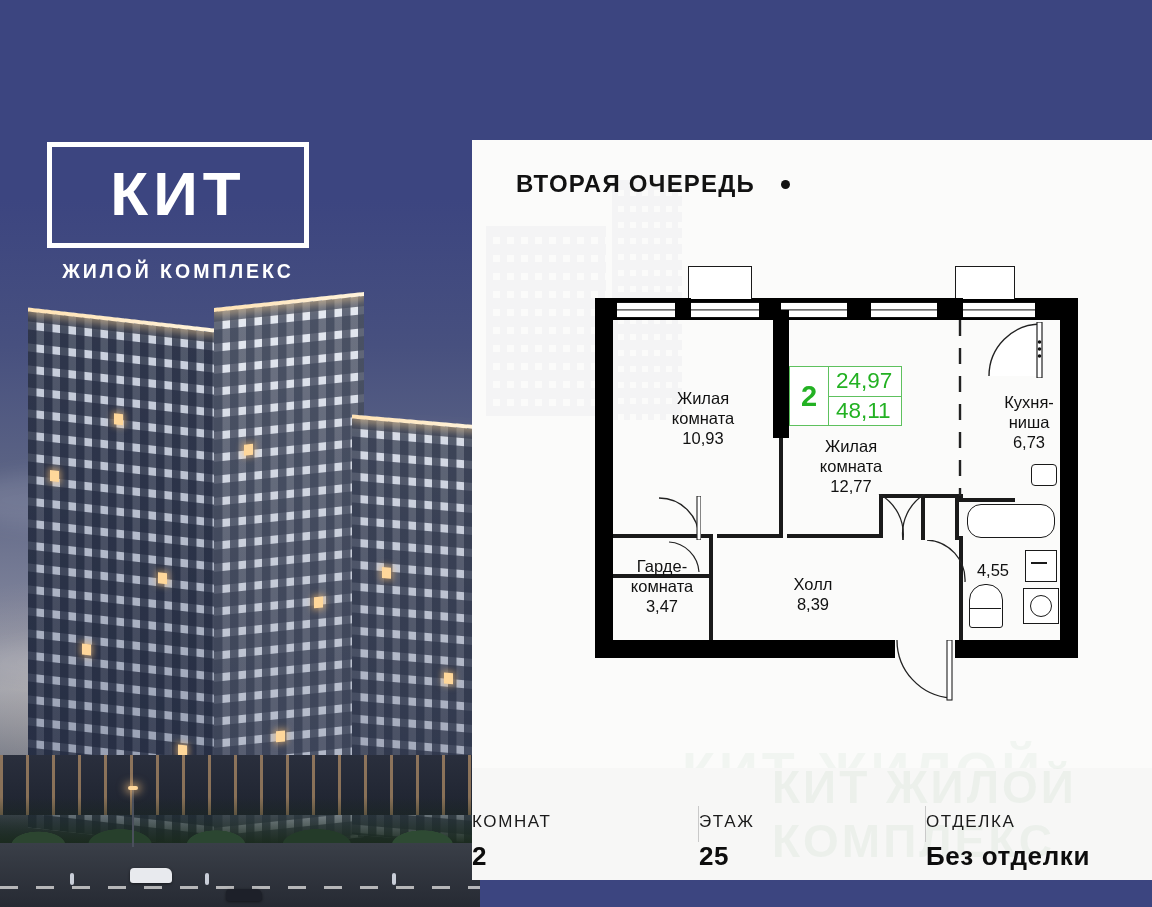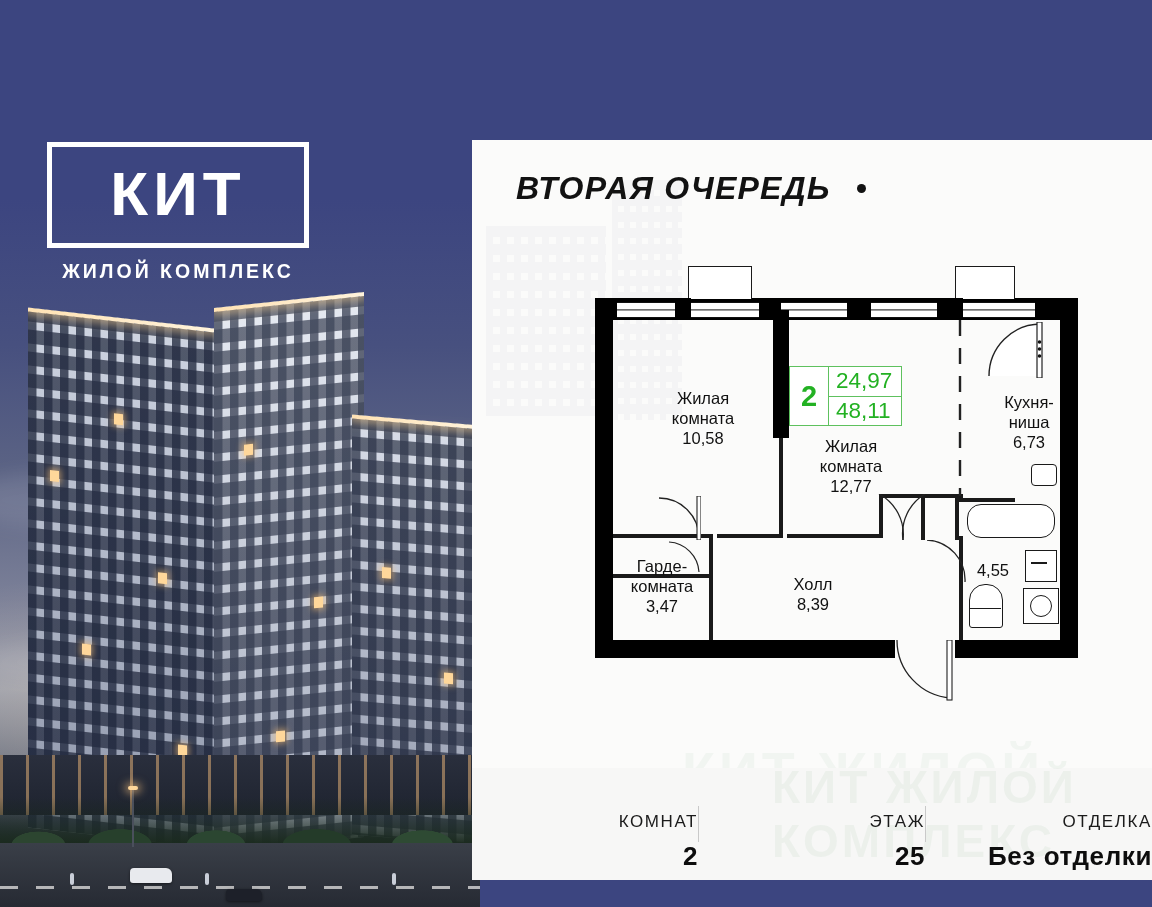--- a/index.html
+++ b/index.html
@@ -56,21 +56,21 @@
   
   .logo{position:absolute;left:47px;top:142px;width:262px;}
   .logo-box{border:5px solid #ffffff;padding:16px 0 18px;text-align:center;}
   .logo-title{color:#fff;font-weight:bold;font-size:62px;letter-spacing:5px;line-height:1;}
   .logo-sub{margin-top:12px;text-align:center;color:#fff;font-weight:bold;font-size:19.5px;letter-spacing:3.0px;}
 
   
   .panel{position:absolute;left:472px;top:140px;width:680px;height:628px;background:#fbfbfa;}
   .panel-head{position:absolute;left:0;top:0;width:680px;height:96px;}
   .head-row{position:absolute;left:44px;top:30px;display:flex;align-items:center;gap:26px;}
-  .head-main{font-size:32px;font-weight:bold;letter-spacing:1.2px;color:#121212;font-style:italic;}
+  .head-main{font-size:24px;font-weight:bold;letter-spacing:1.2px;color:#121212;}
   .head-dot{width:9px;height:9px;border-radius:50%;background:#121212;}
   .head-sub{font-size:26.5px;letter-spacing:1.2px;color:#121212;border-bottom:2px solid #b9b9b9;padding-bottom:4px;}
 
   .watermark{position:absolute;left:0;top:0;width:680px;height:628px;overflow:hidden;opacity:.045;pointer-events:none;}
   .wm-text{position:absolute;left:210px;top:600px;font-size:54px;font-weight:bold;color:#2f7d3f;letter-spacing:4px;}
   .wm-b1{position:absolute;left:14px;top:86px;width:120px;height:190px;
      background-image:linear-gradient(to right,#6d7a95 0 50%,rgba(0,0,0,0) 50%),linear-gradient(to bottom,#6d7a95 0 60%,rgba(0,0,0,0) 60%);
      background-size:14px 18px,14px 18px;}
   .wm-b2{position:absolute;left:140px;top:40px;width:70px;height:240px;
      background-image:linear-gradient(to right,#6d7a95 0 50%,rgba(0,0,0,0) 50%),linear-gradient(to bottom,#6d7a95 0 60%,rgba(0,0,0,0) 60%);
@@ -93,21 +93,21 @@
   
   .win{position:absolute;background:#fff;border-top:1.2px solid #111;border-bottom:1.2px solid #111;}
   .win:before{content:"";position:absolute;left:0;right:0;top:50%;height:1.2px;background:#111;transform:translateY(-50%);}
 
   
   .fx{position:absolute;border:1.3px solid #1a1a1a;background:#fff;}
 
   
   .footer{position:absolute;left:472px;top:768px;width:680px;height:112px;background:#f7f7f6;}
   .footer-inner{position:absolute;inset:0;display:flex;align-items:center;}
-  .fcell{flex:1;text-align:right;margin-top:35px;}
+  .fcell{flex:1;text-align:left;margin-top:35px;}
   .fcell .lab{font-size:17px;letter-spacing:1.6px;color:#1b1b1b;margin-bottom:9px;}
   .fcell .val{font-size:26px;font-weight:bold;letter-spacing:.6px;color:#0d0d0d;}
   .fsep{width:1px;height:36px;background:#c9c9c9;}
   .fwm{position:absolute;left:300px;top:-8px;font-size:46px;font-weight:bold;color:#2f7d3f;opacity:.05;letter-spacing:3px;}
 </style>
 </head>
 <body>
 
 <div class="page">
 
@@ -260,21 +260,21 @@
       <div class="fx" style="left:430px;top:262px;width:30px;height:30px;"></div>
       <div class="thin" style="left:436px;top:274px;width:16px;height:2px;"></div>
       <div class="fx" style="left:428px;top:300px;width:34px;height:34px;"></div>
       <div class="fx" style="left:435px;top:307px;width:20px;height:20px;border-radius:50%;"></div>
       <div class="fx" style="left:374px;top:296px;width:32px;height:42px;border-radius:16px 16px 3px 3px;"></div>
       <div class="thin" style="left:374px;top:320px;width:32px;height:1.4px;"></div>
 
       <div class="room-lbl" style="left:52px;top:100px;width:112px;">
         <span>Жилая</span><br>
         <span>комната</span>
-        <span class="num">10,58</span>
+        <span class="num">10,93</span>
       </div>
 
       <div class="room-lbl" style="left:200px;top:148px;width:112px;">
         <span>Жилая</span><br>
         <span>комната</span>
         <span class="num">12,77</span>
       </div>
 
       <div class="room-lbl" style="left:388px;top:104px;width:92px;">
         <span>Кухня-</span><br>

